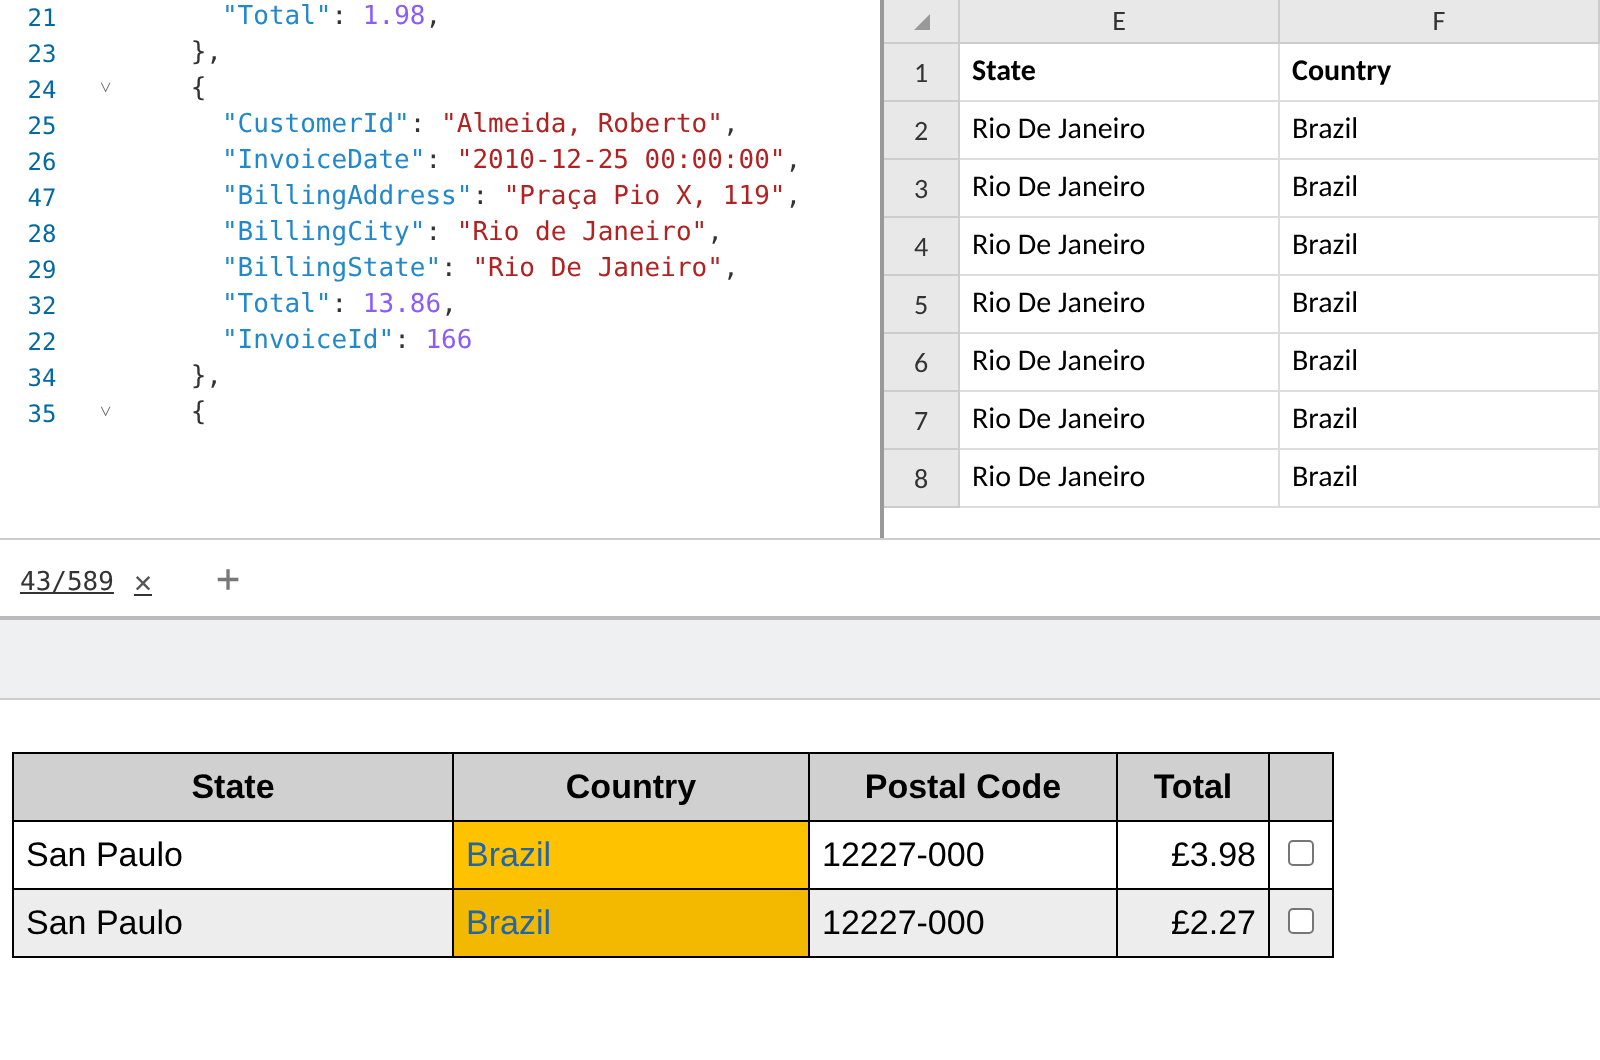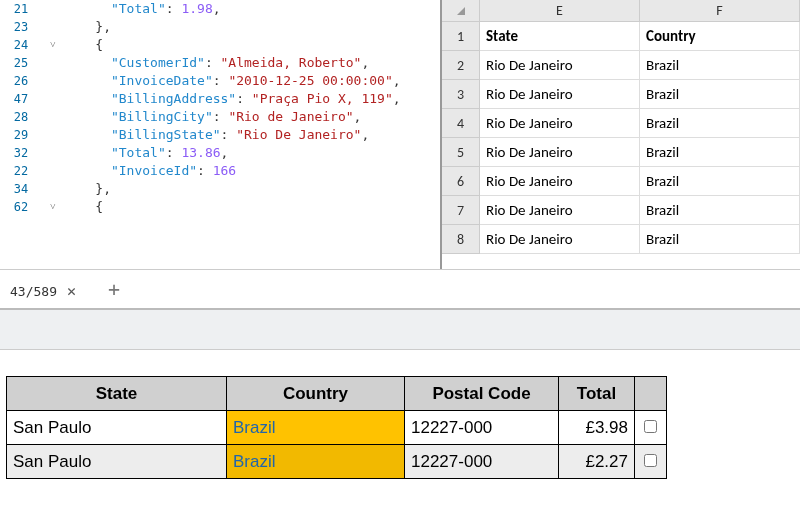--- a/index.html
+++ b/index.html
@@ -21,21 +21,21 @@
 .sheet-corner { display: flex; }
 .select-corner { width: 38px; height: 22px; background: #e8e8e8; border-right: 1px solid #ccc; border-bottom: 1px solid #ccc; display: flex; align-items: center; justify-content: center; }
 .select-corner::after { content: ''; border-style: solid; border-width: 0 0 8px 8px; border-color: transparent transparent #999 transparent; }
 .col-head { flex: 1; height: 22px; background: #e8e8e8; border-right: 1px solid #ccc; border-bottom: 1px solid #ccc; text-align: center; line-height: 22px; font-size: 14px; color: #333; }
 .sheet-row { display: flex; height: 29px; }
 .row-head { width: 38px; background: #e8e8e8; border-right: 1px solid #ccc; border-bottom: 1px solid #ccc; text-align: center; line-height: 29px; font-size: 14px; color: #333; }
 .cell { flex: 1; border-right: 1px solid #ddd; border-bottom: 1px solid #ddd; padding: 0 6px; line-height: 29px; font-size: 15px; color: #000; overflow: hidden; white-space: nowrap; }
 .cell.header { font-weight: bold; }
 
 .tab-bar { height: 40px; background: #fff; border-bottom: 2px solid #bbb; display: flex; align-items: center; }
-.tab { background: #fff; height: 36px; padding: 4px 14px 0 10px; display: flex; align-items: center; font-size: 13px; color: #333; border-top-right-radius: 12px; gap: 10px; }
+.tab { background: #fff; height: 36px; padding: 4px 14px 0 10px; display: flex; align-items: center; font-size: 13px; color: #333; border-top-right-radius: 12px; gap: 10px; text-decoration: underline; }
 .tab-close { font-size: 15px; cursor: pointer; color: #555; }
 .tab-add { margin-left: 18px; font-size: 20px; color: #777; cursor: pointer; font-weight: 300; }
 .breadcrumb-area { height: 40px; background: #eef0f2; border-bottom: 1px solid #ccc; }
 .grid-area { padding: 26px 0 0 6px; font-family: Arial, sans-serif; }
 .data-grid { border-collapse: collapse; }
 .data-grid th, .data-grid td { border: 1px solid #000; padding: 4px 6px; font-size: 17px; height: 34px; }
 .data-grid th { background: #d0d0d0; font-weight: bold; text-align: center; }
 .data-grid td { background: #fff; }
 .data-grid tr.alt td { background: #ededed; }
 .data-grid td.hl { background: #ffc200; color: #2266aa; }
@@ -101,21 +101,21 @@
         <div class="gutter">22</div>
         <div class="fold"></div>
         <div class="code-content">      <span class="k">"InvoiceId"</span><span class="p">: </span><span class="n">166</span></div>
       </div>
       <div class="code-line">
         <div class="gutter">34</div>
         <div class="fold"></div>
         <div class="code-content">    <span class="p">},</span></div>
       </div>
       <div class="code-line">
-        <div class="gutter">62</div>
+        <div class="gutter">35</div>
         <div class="fold">˅</div>
         <div class="code-content">    <span class="p">{</span></div>
       </div>
     </div>
   <div class="sheet-pane" id="sheet-pane">
       <div class="sheet-corner">
         <div class="select-corner"></div>
         <div class="col-head">E</div>
         <div class="col-head">F</div>
       </div>

